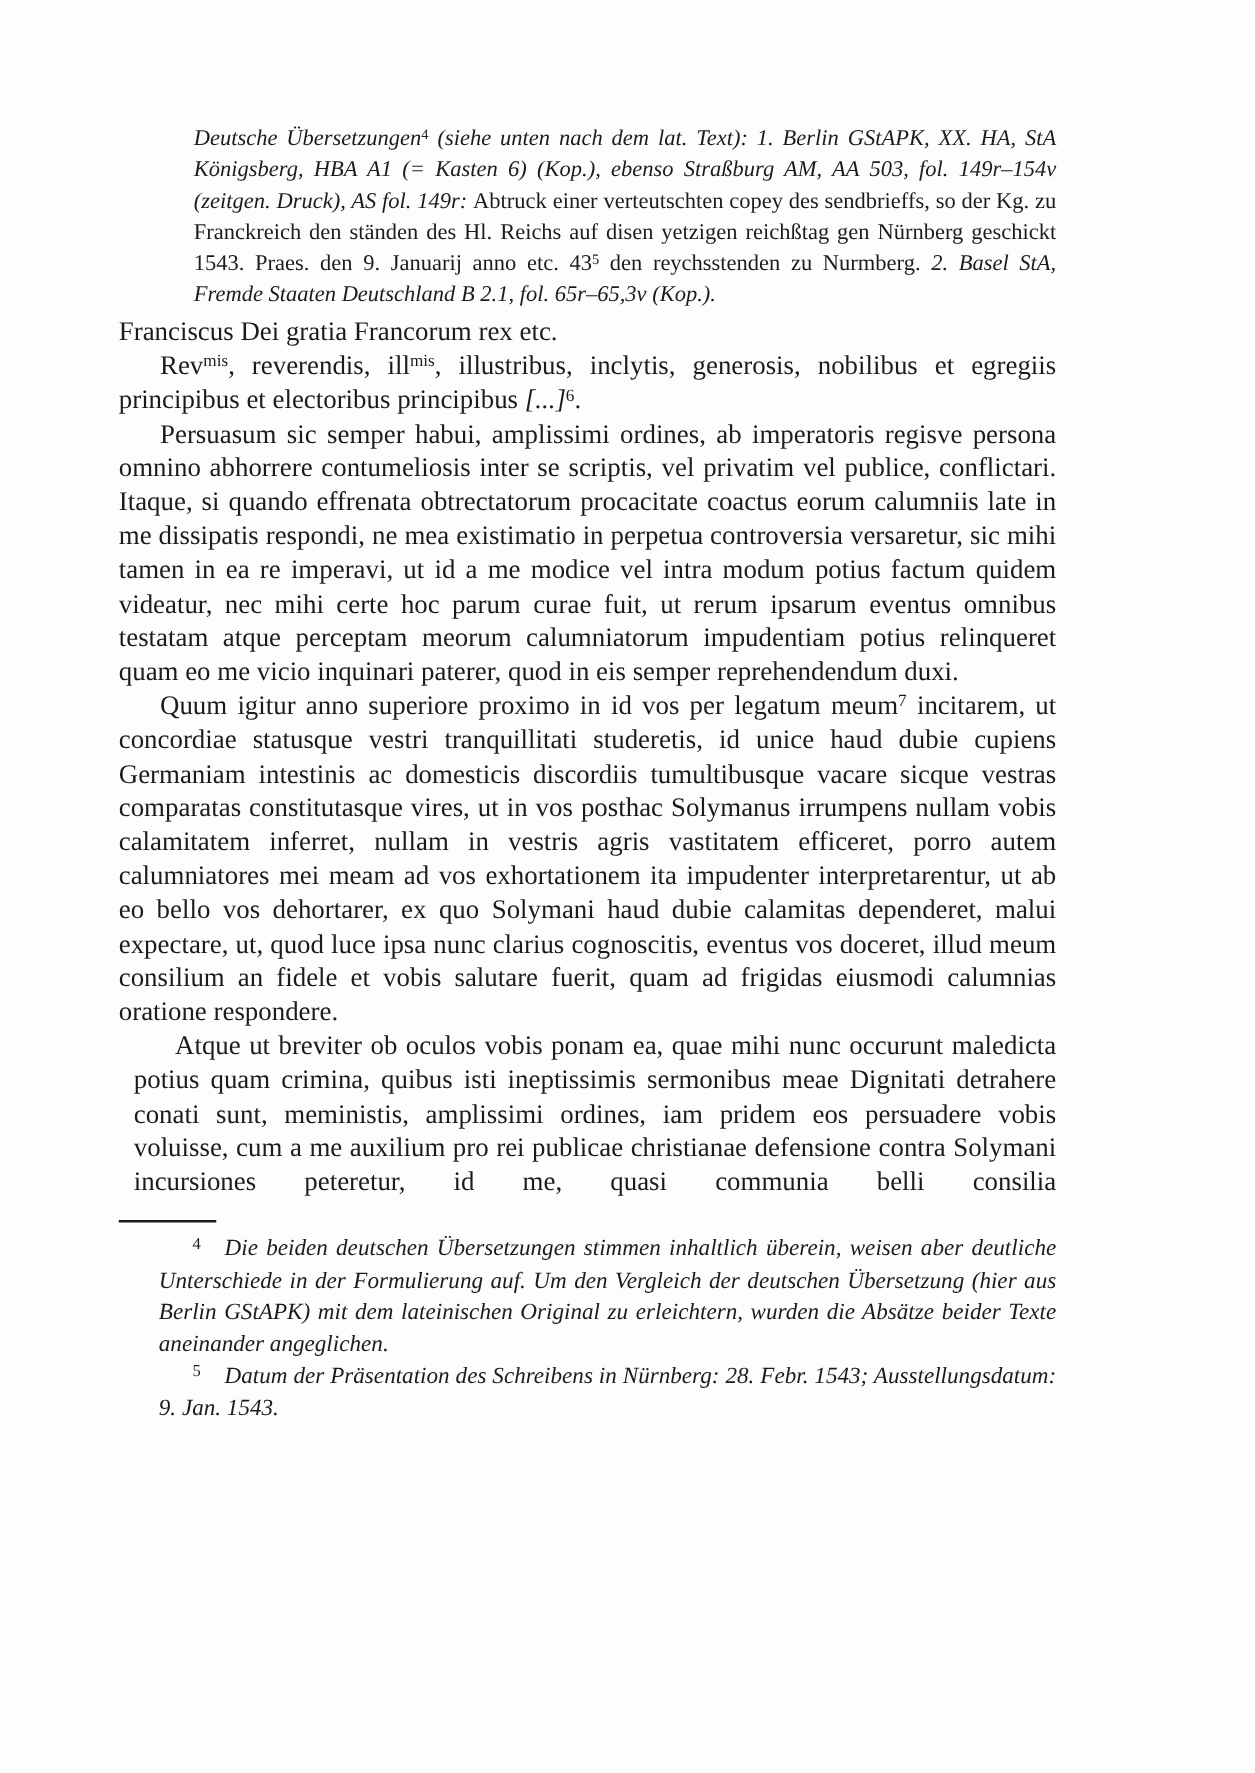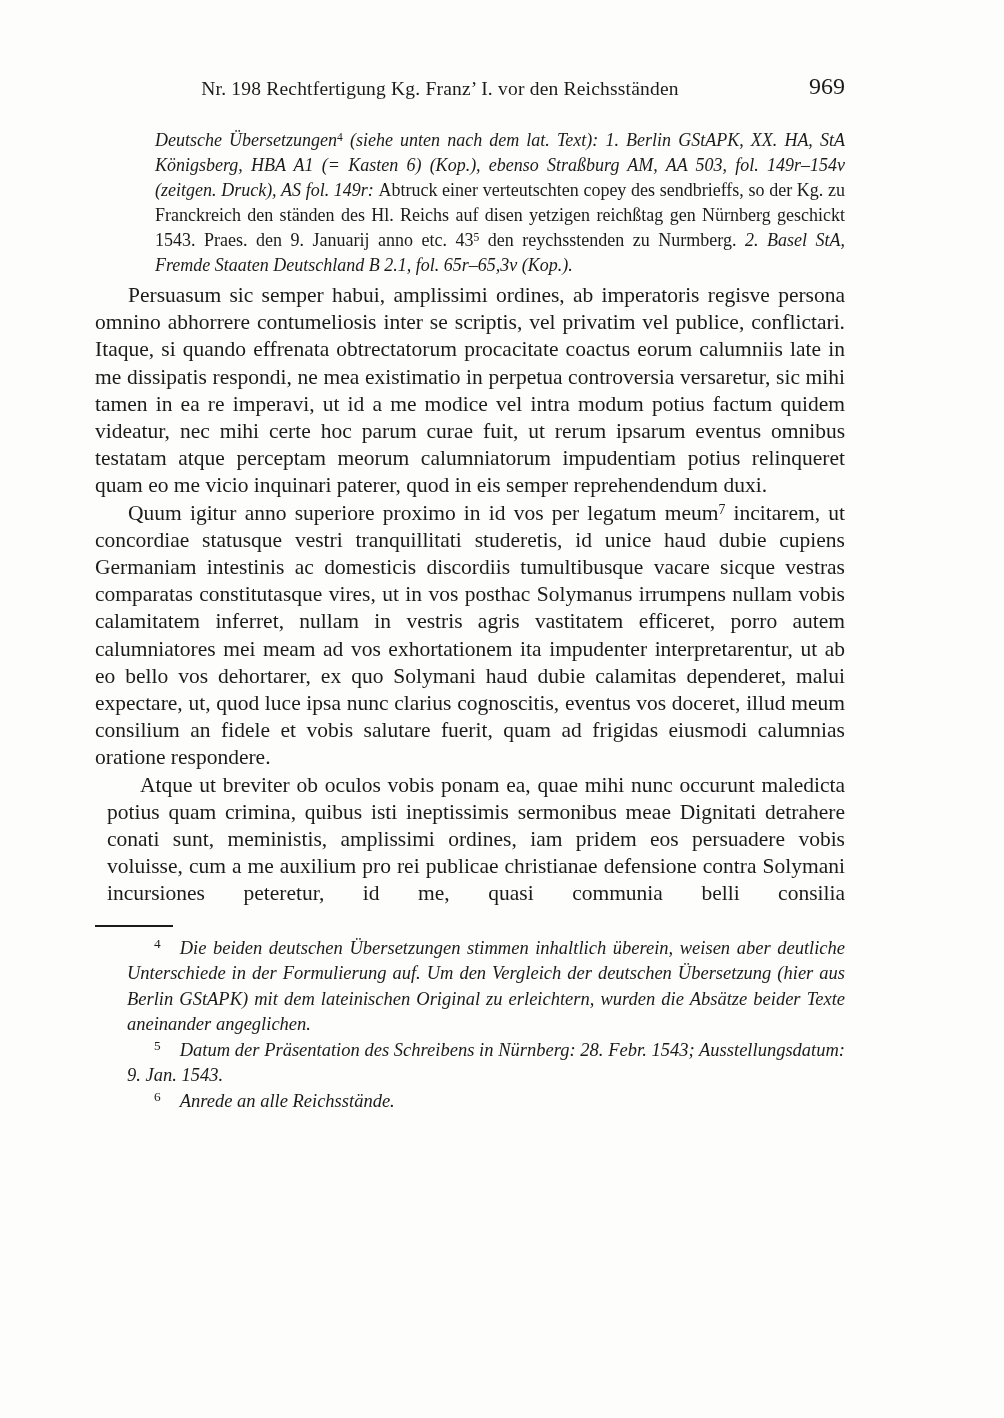--- a/index.html
+++ b/index.html
@@ -96,35 +96,32 @@
     vertical-align: baseline;
     margin-right: 19px;
   }
 </style>
 </head>
 <body>
 
 <div class="page">
   <div class="content">
 
-    <div class="running-head">
-      <div class="rh-title">Nr. 198 Rechtfertigung Kg. Franz’ I. vor den Reichsständen</div>
-      <div class="rh-page">969</div>
-    </div>
 
     <div class="source-note"><span class="it">Deutsche Übersetzungen</span><sup class="ref">4</sup><span class="it"> (siehe unten nach dem lat. Text): 1. Berlin GStAPK, XX. HA, StA Königsberg, HBA A1 (= Kasten 6) (Kop.), ebenso Straßburg AM, AA 503, fol. 149r–154v (zeitgen. Druck), AS fol. 149r: </span><span>Abtruck einer verteutschten copey des sendbrieffs, so der Kg. zu Franckreich den ständen des Hl. Reichs auf disen yetzigen reichßtag gen Nürnberg geschickt 1543. Praes. den 9. Januarij anno etc. 43</span><sup class="ref">5</sup><span> den reychsstenden zu Nurmberg. </span><span class="it">2. Basel StA, Fremde Staaten Deutschland B 2.1, fol. 65r–65,3v (Kop.).</span></div>
 
     <div class="body-text">
+      <p>Franciscus Dei gratia Francorum rex etc.</p>
+      <p class="ind"><span>Rev</span><sup class="ref">mis</sup><span>, reverendis, ill</span><sup class="ref">mis</sup><span>, illustribus, inclytis, generosis, nobilibus et egregiis principibus et electoribus principibus </span><span class="it">[...]</span><sup class="ref">6</sup><span>.</span></p>
       <p class="ind">Persuasum sic semper habui, amplissimi ordines, ab imperatoris regisve persona omnino abhorrere contumeliosis inter se scriptis, vel privatim vel publice, conflictari. Itaque, si quando effrenata obtrectatorum procacitate coactus eorum calumniis late in me dissipatis respondi, ne mea existimatio in perpetua controversia versaretur, sic mihi tamen in ea re imperavi, ut id a me modice vel intra modum potius factum quidem videatur, nec mihi certe hoc parum curae fuit, ut rerum ipsarum eventus omnibus testatam atque perceptam meorum calumniatorum impudentiam potius relinqueret quam eo me vicio inquinari paterer, quod in eis semper reprehendendum duxi.</p>
       <p class="ind"><span>Quum igitur anno superiore proximo in id vos per legatum meum</span><sup class="ref">7</sup><span> incitarem, ut concordiae statusque vestri tranquillitati studeretis, id unice haud dubie cupiens Germaniam intestinis ac domesticis discordiis tumultibusque vacare sicque vestras comparatas constitutasque vires, ut in vos posthac Solymanus irrumpens nullam vobis calamitatem inferret, nullam in vestris agris vastitatem efficeret, porro autem calumniatores mei meam ad vos exhortationem ita impudenter interpretarentur, ut ab eo bello vos dehortarer, ex quo Solymani haud dubie calamitas dependeret, malui expectare, ut, quod luce ipsa nunc clarius cognoscitis, eventus vos doceret, illud meum consilium an fidele et vobis salutare fuerit, quam ad frigidas eiusmodi calumnias oratione respondere.</span></p>
       <p class="ind cont">Atque ut breviter ob oculos vobis ponam ea, quae mihi nunc occurunt maledicta potius quam crimina, quibus isti ineptissimis sermonibus meae Dignitati detrahere conati sunt, meministis, amplissimi ordines, iam pridem eos persuadere vobis voluisse, cum a me auxilium pro rei publicae christianae defensione contra Solymani incursiones peteretur, id me, quasi communia belli consilia</p>
     </div>
 
     <div class="fn-rule"></div>
 
     <div class="footnotes">
       <p><sup class="fn-num">4</sup><span>Die beiden deutschen Übersetzungen stimmen inhaltlich überein, weisen aber deutliche Unterschiede in der Formulierung auf. Um den Vergleich der deutschen Übersetzung (hier aus Berlin GStAPK) mit dem lateinischen Original zu erleichtern, wurden die Absätze beider Texte aneinander angeglichen.</span></p>
       <p><sup class="fn-num">5</sup><span>Datum der Präsentation des Schreibens in Nürnberg: 28. Febr. 1543; Ausstellungsdatum: 9. Jan. 1543.</span></p>
-      <p><sup class="fn-num">6</sup><span>Anrede an alle Reichsstände.</span></p>
     </div>
 
   </div>
 </div>
 
 </body></html>

